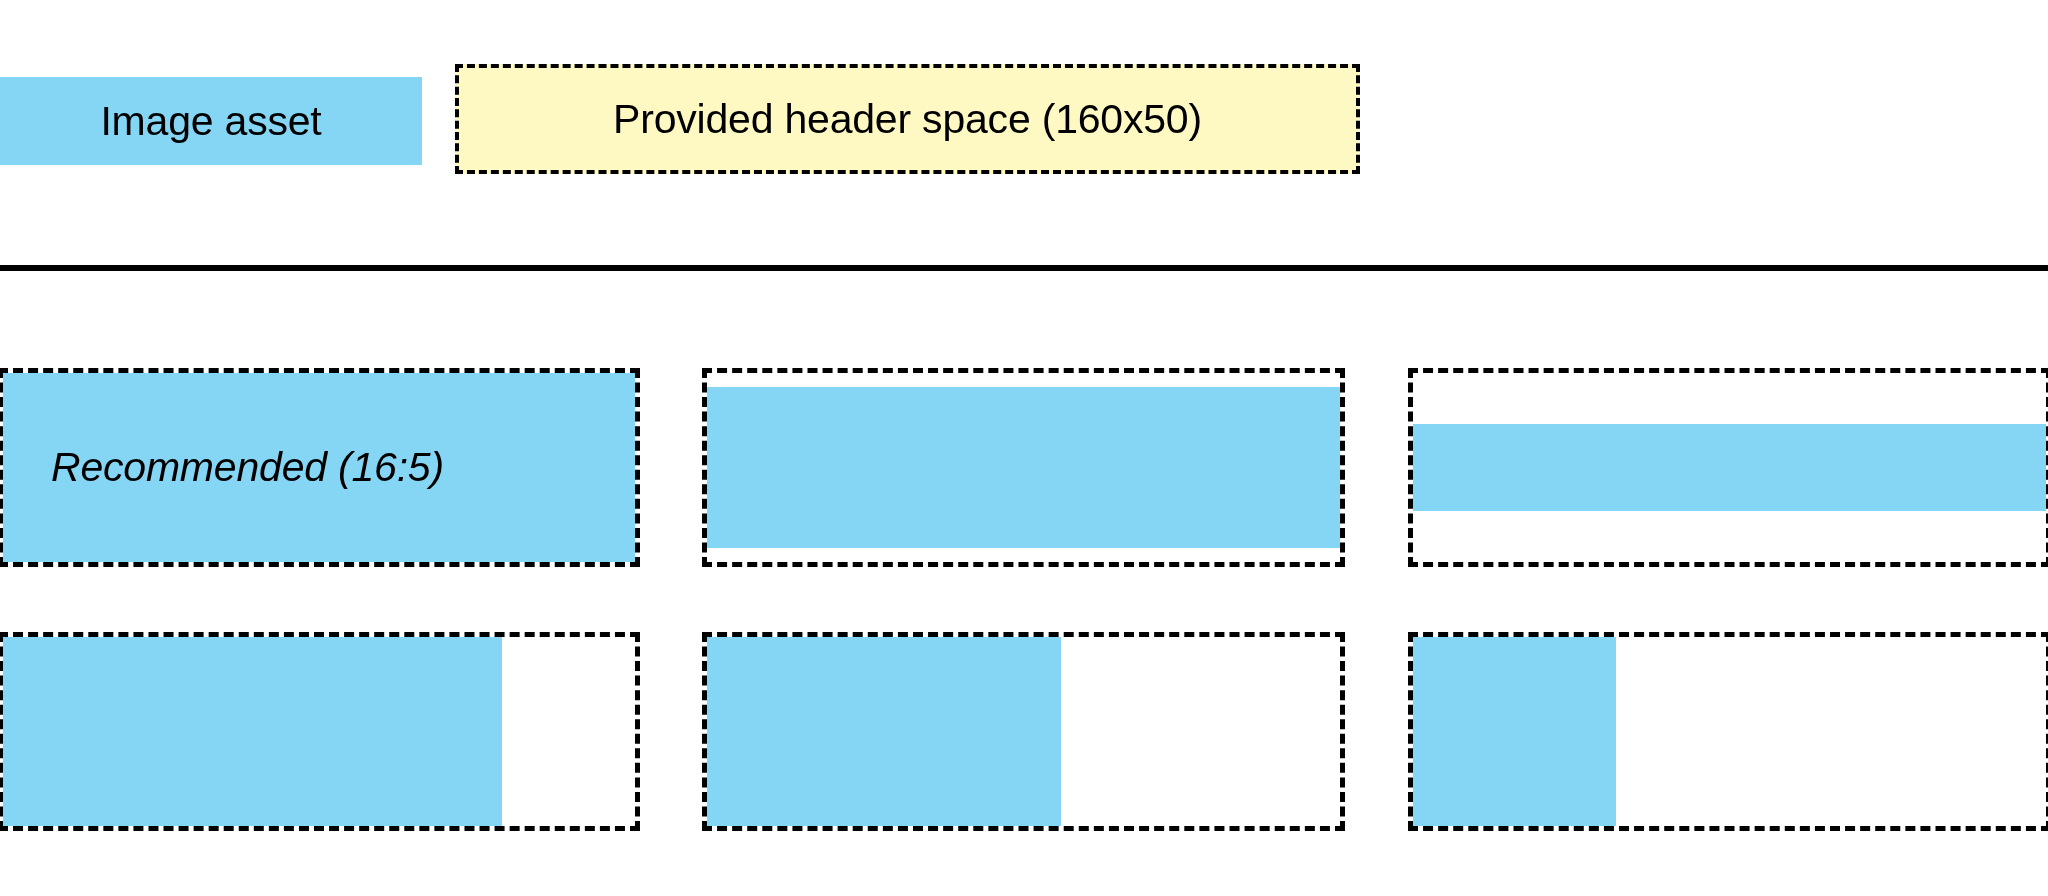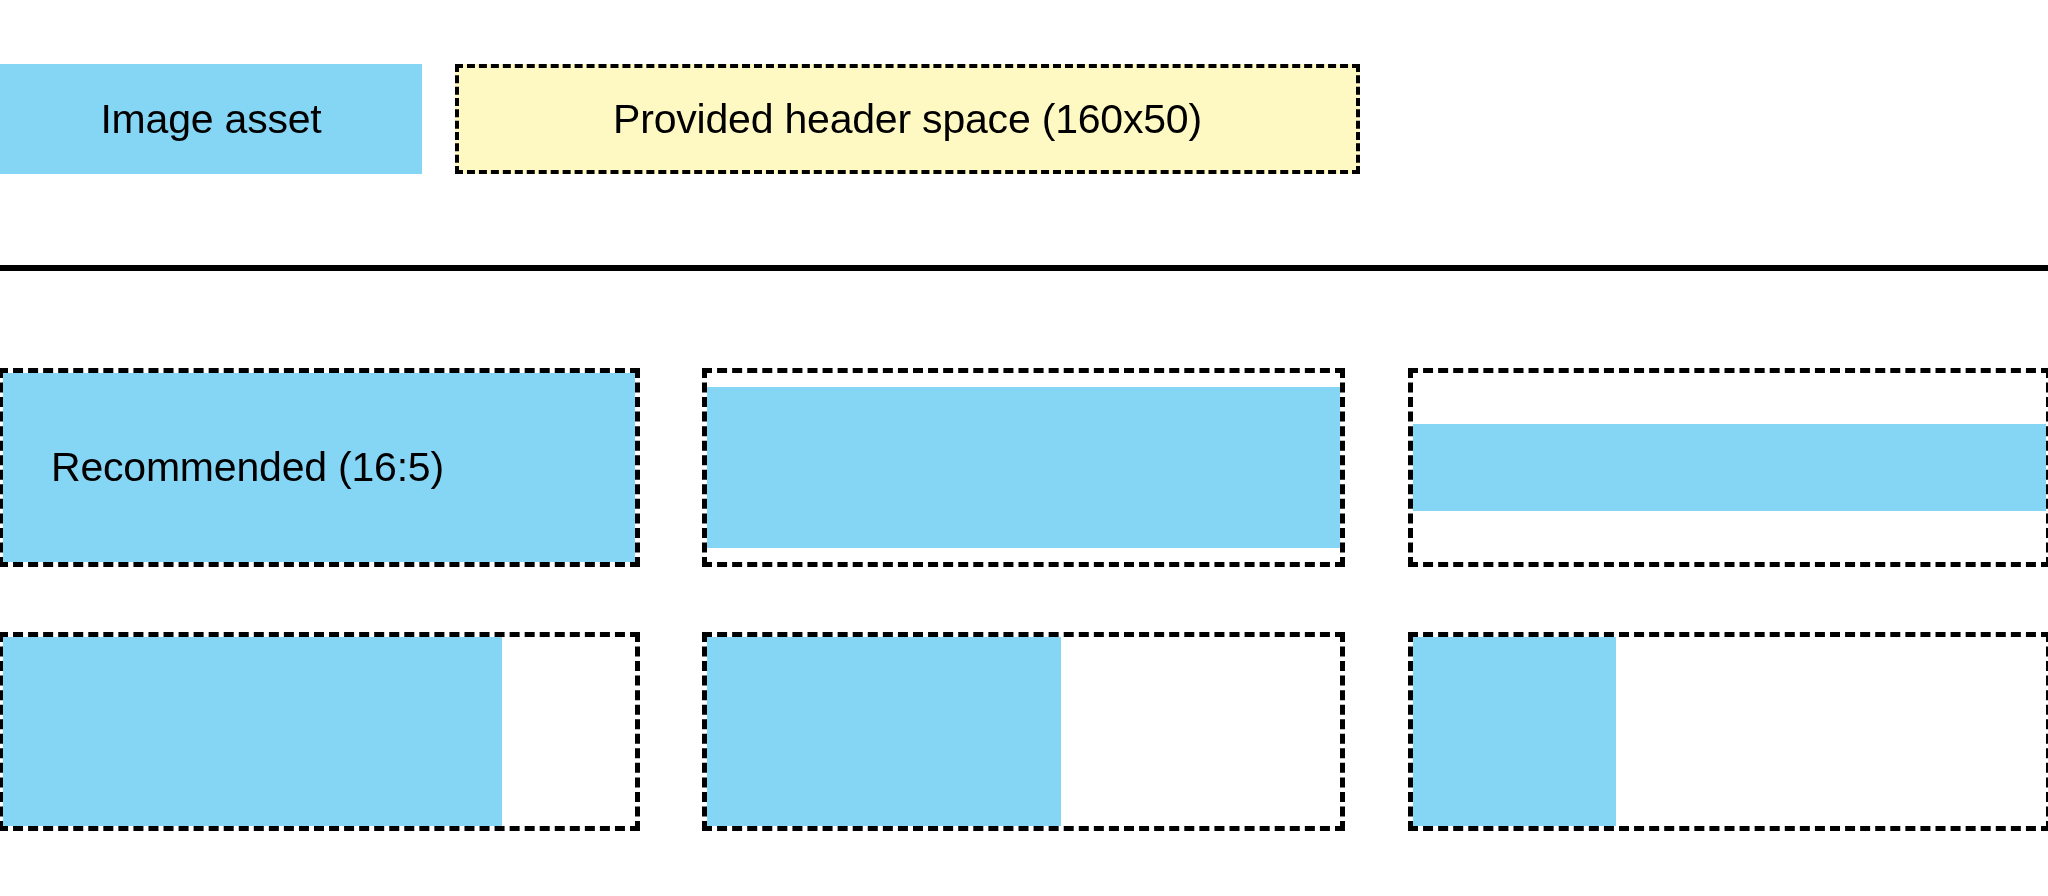--- a/index.html
+++ b/index.html
@@ -21,23 +21,23 @@
   #legend-row {
     position: absolute;
     left: 0;
     top: 64px;
     height: 110px;
     width: 100%;
   }
   .legend-swatch {
     position: absolute;
     left: 0;
-    top: 0;
+    top: 13px;
     width: 422px;
-    height: 110px;
+    height: 88px;
     background: #85D6F5;
     display: flex;
     align-items: center;
     justify-content: center;
     box-sizing: border-box;
   }
   .legend-swatch .legend-text {
     font-size: 41px;
     line-height: 1;
     letter-spacing: -0.2px;
@@ -120,20 +120,21 @@
   .fill.h-56 { left: 0; top: 0; bottom: 0; width: 56%; }
   .fill.h-32 { left: 0; top: 0; bottom: 0; width: 32%; }
 
   .fill-label {
     padding-left: 48px;
     font-size: 41px;
     line-height: 1;
     letter-spacing: -0.2px;
     white-space: nowrap;
     color: #000000;
+    font-style: italic;
   }
   .fill-label:empty { display: none; }
 </style>
 </head>
 <body>
 
 <div id="legend-row">
   <div class="legend-swatch">
     <span class="legend-text">Image asset</span>
   </div>

